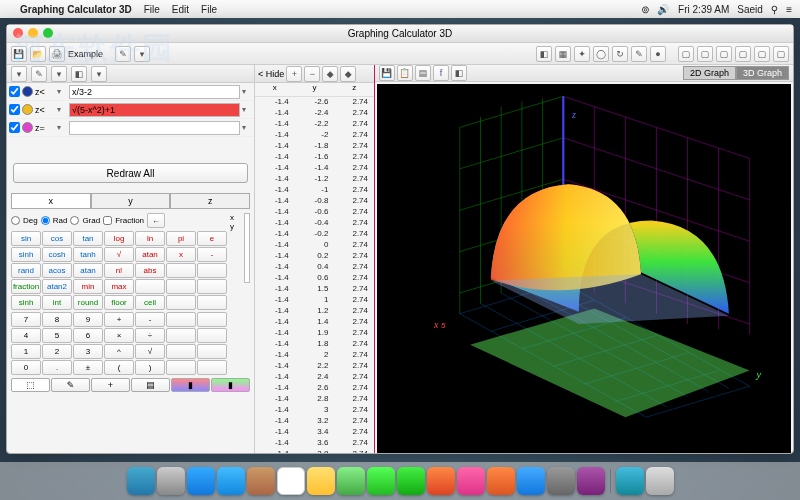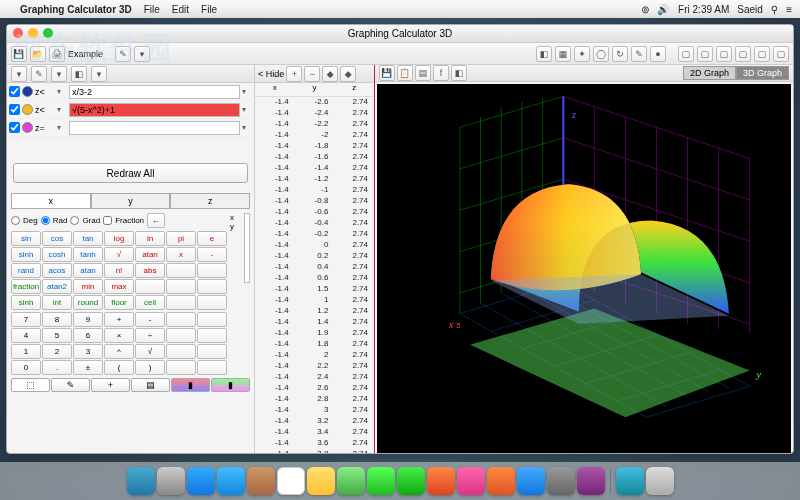--- a/index.html
+++ b/index.html
@@ -520,21 +520,21 @@
 
           <polygon points="90,250 210,215 360,275 240,320" fill="#55dd55" opacity="0.5"></polygon>
 
           <path d="M110,185 Q115,100 185,95 Q250,100 255,180 L340,220 Q335,135 265,130 Q195,130 195,218 Z" fill="url(#rb)" opacity="0.95"></path>
 
           <path d="M110,185 Q115,100 185,95 Q250,100 255,180 L255,182 Q180,210 110,187 Z" fill="url(#rb2)" opacity="0.9"></path>
 
           <polygon points="110,188 255,182 340,222 195,230" fill="#88aaee" opacity="0.35"></polygon>
 
         </svg>
-        <span class="axis-label" style="color:#ff4444;left:72px;top:235px">x <span style="font-size:8px">5</span></span>
+        <span class="axis-label" style="color:#ff4444;left:57px;top:235px">x <span style="font-size:8px">5</span></span>
         <span class="axis-label" style="color:#44ff44;right:30px;top:285px">y</span>
         <span class="axis-label" style="color:#6666ff;left:195px;top:25px">z</span>
       </div>
     </div>
   </div>
 </div>
 
 <div class="dock">
   <div class="dock-item" style="background:linear-gradient(#4ac,#27a)"></div>
   <div class="dock-item" style="background:linear-gradient(#ccc,#888)"></div>

